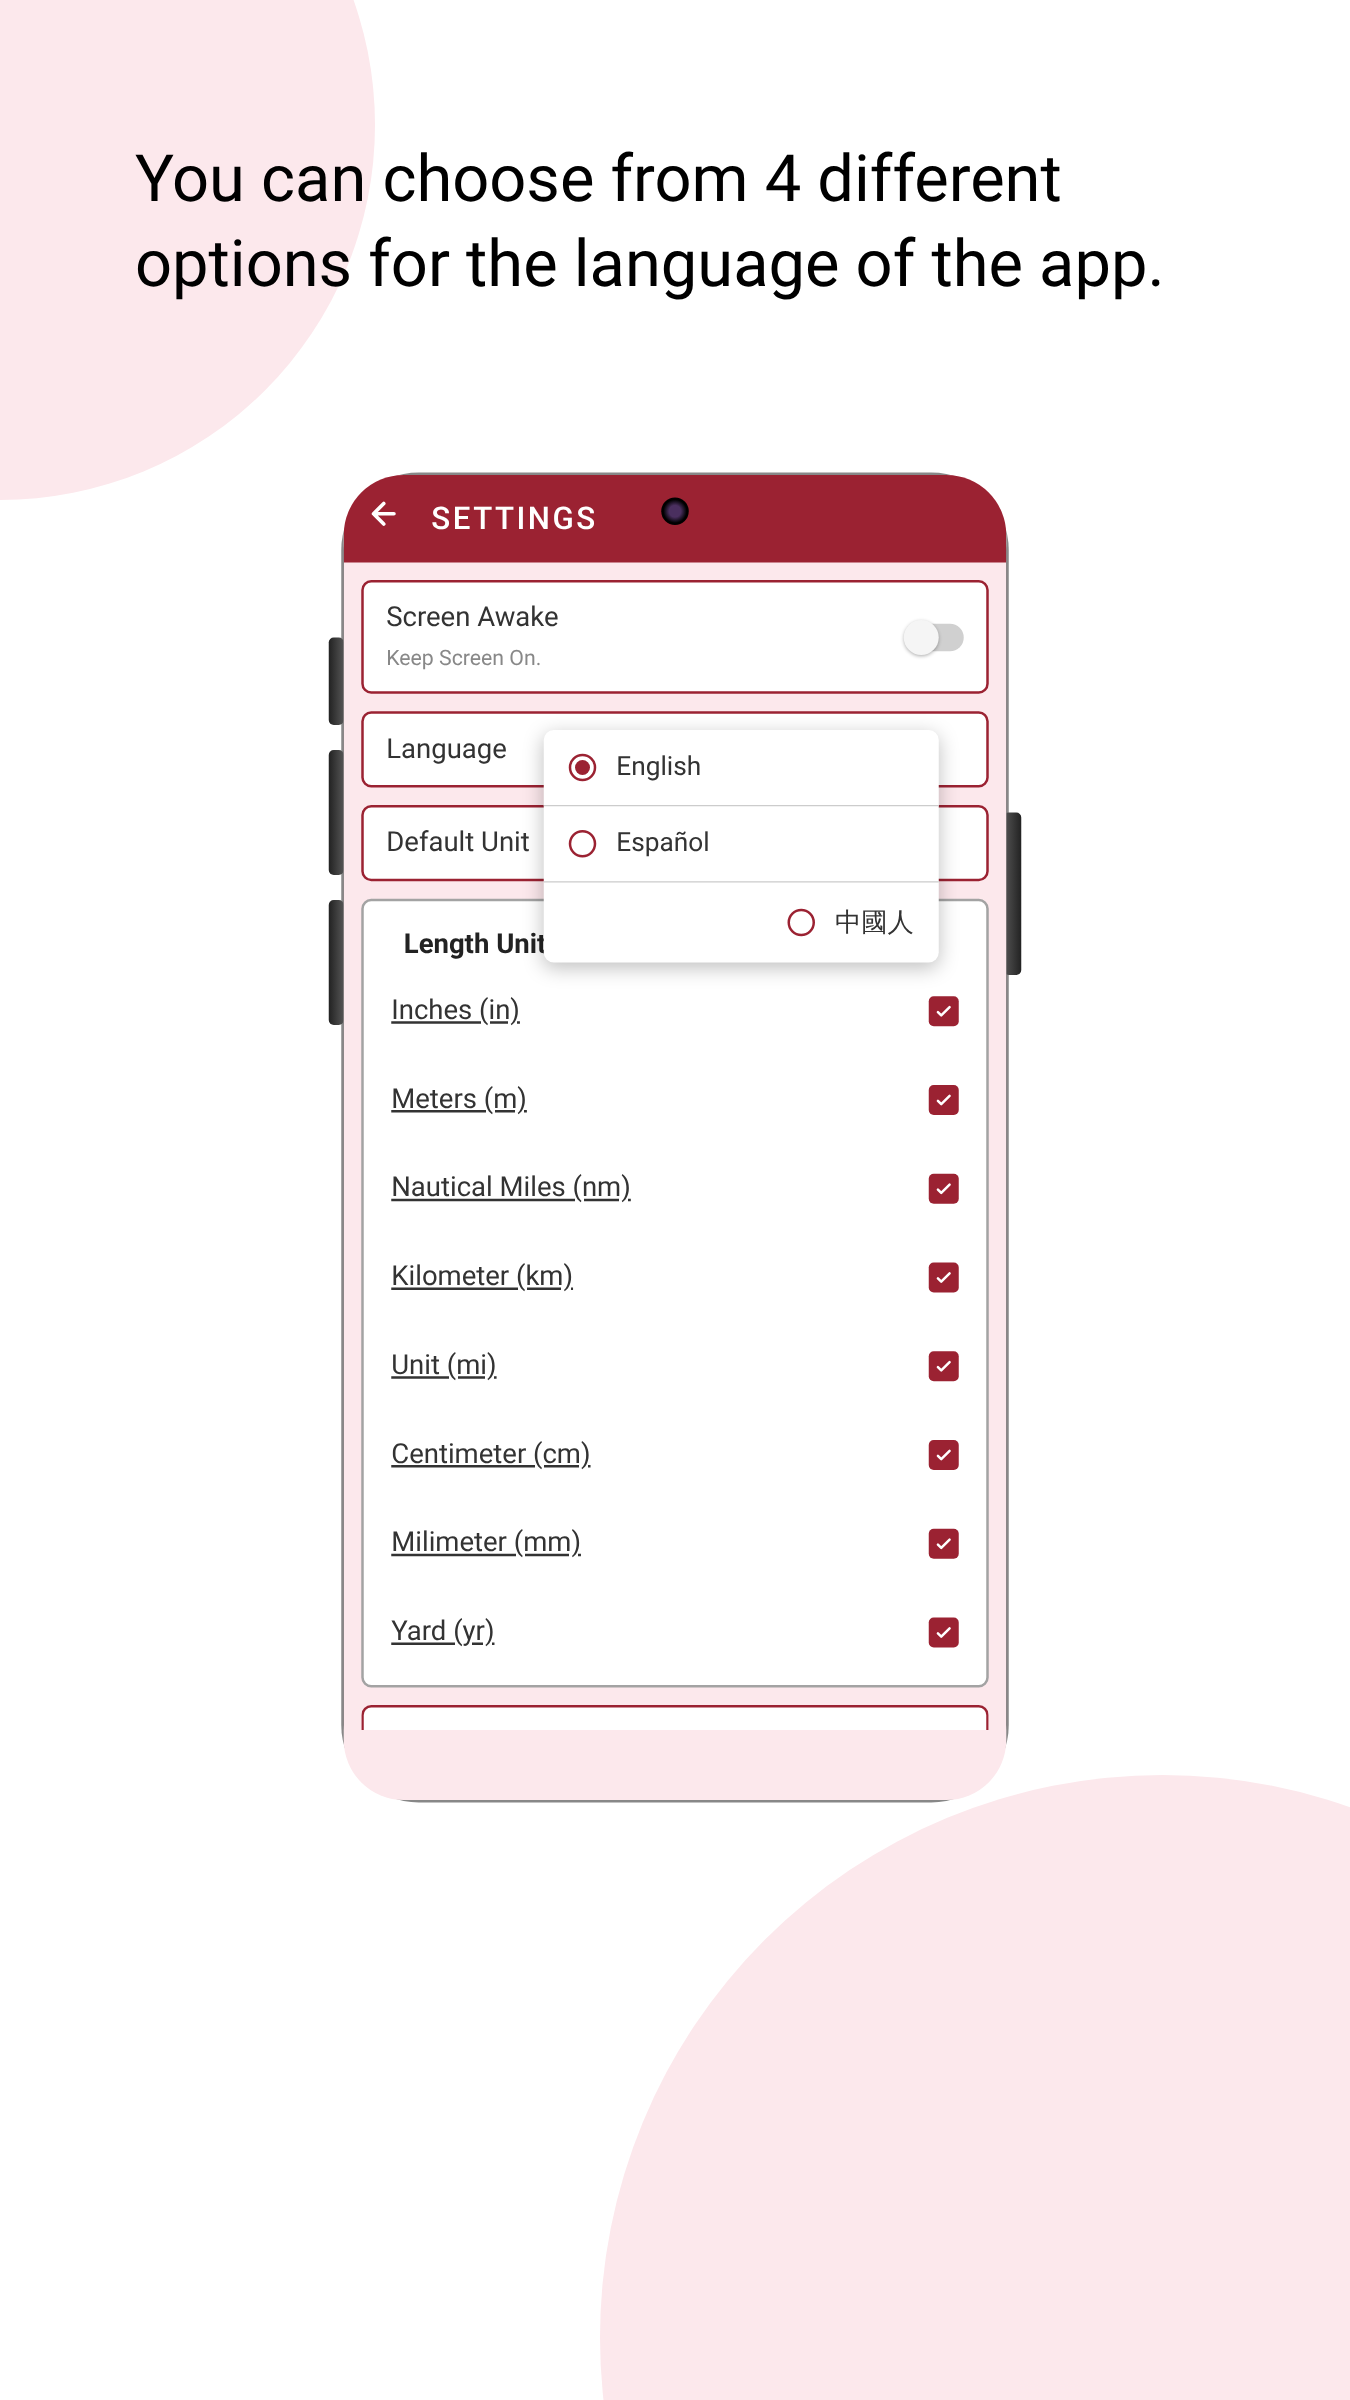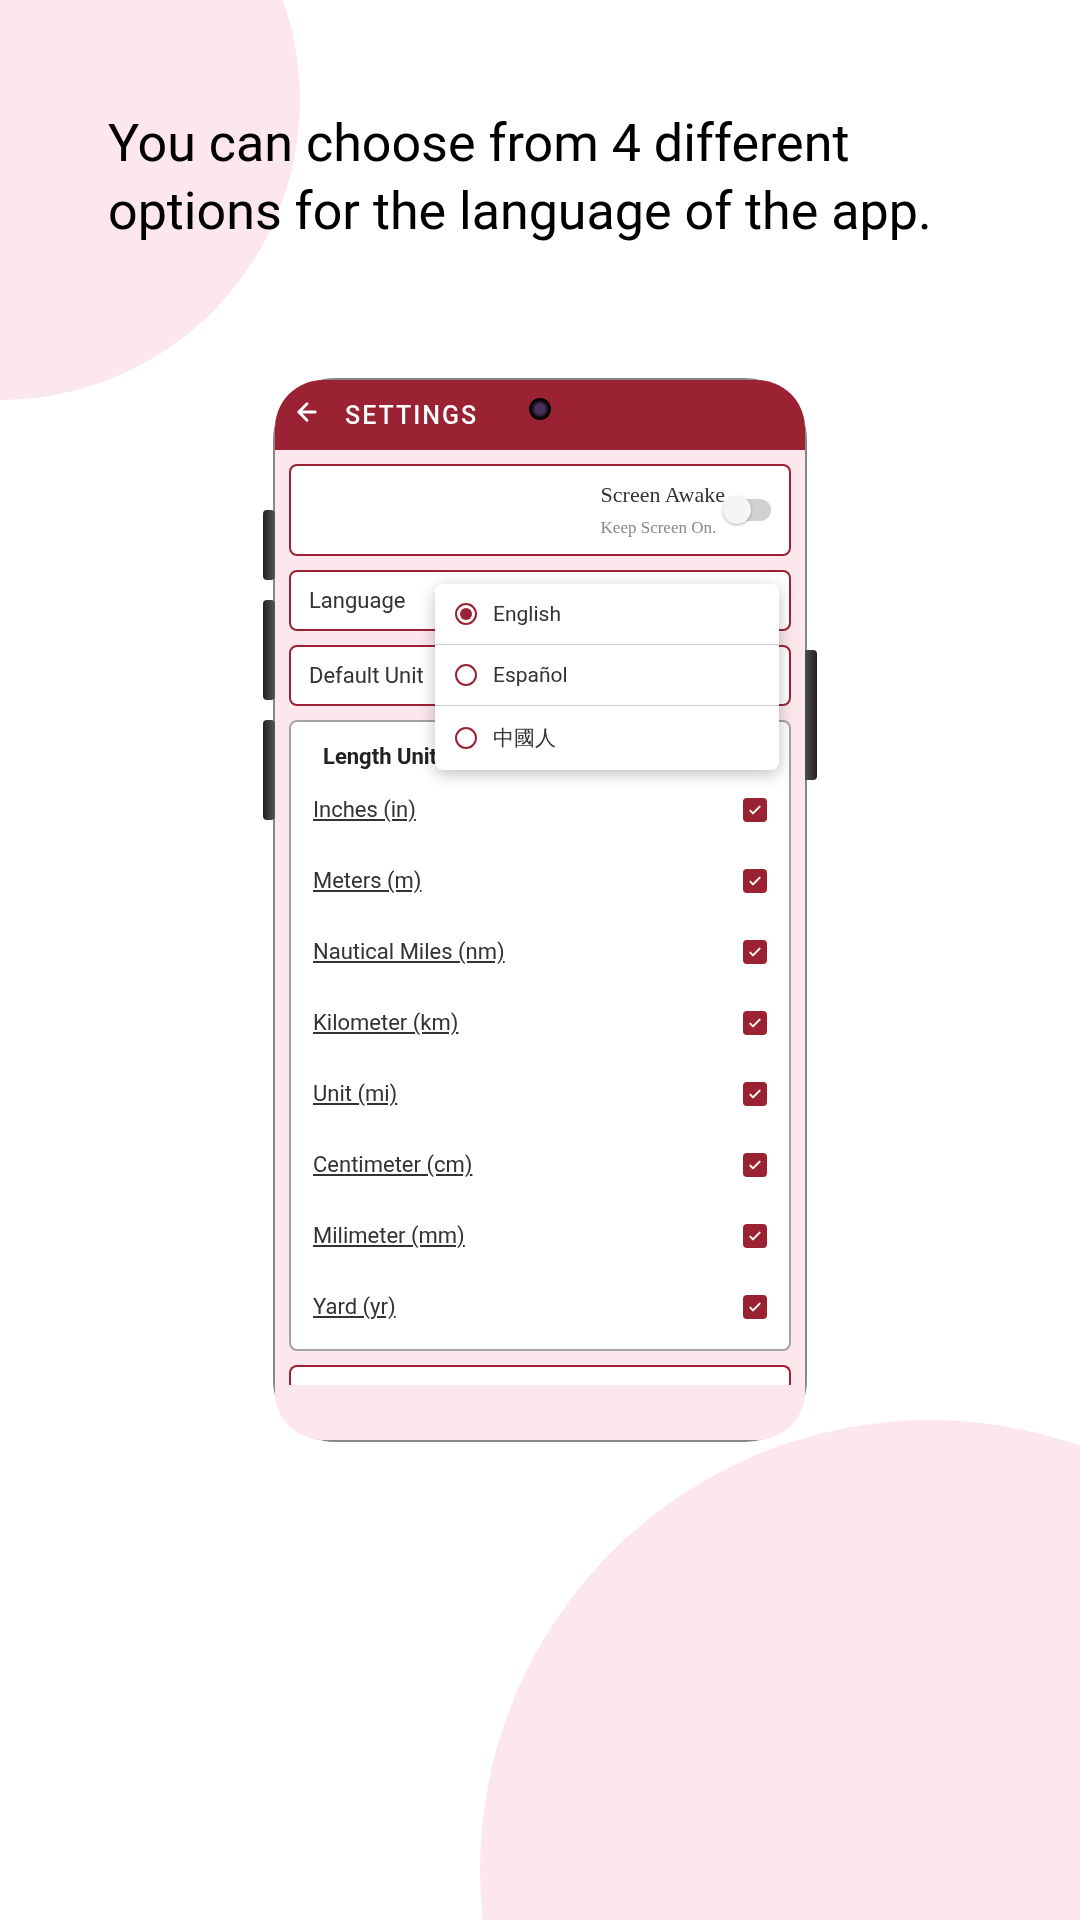--- a/index.html
+++ b/index.html
@@ -114,23 +114,22 @@
       font-size: 22px;
       color: #333;
       margin-bottom: 10px;
     }
     .screen-awake-sub {
       font-size: 17px;
       color: #888;
     }
     .card-row {
       display: flex;
-      justify-content: flex-end;
-      align-items: center;
-      font-family: Liberation Serif, serif;
+      justify-content: space-between;
+      align-items: center;
     }
     .toggle {
       width: 46px;
       height: 22px;
       background: #d0d0d0;
       border-radius: 11px;
       position: relative;
       cursor: pointer;
     }
     .toggle::after {
@@ -181,35 +180,35 @@
       display: flex;
       align-items: center;
       justify-content: center;
       cursor: pointer;
     }
     .checkbox svg { width: 16px; height: 16px; }
     .dropdown {
       position: absolute;
       top: 204px;
       left: 160px;
-      width: 344px;
+      width: 316px;
       background: #fff;
       border-radius: 8px;
       box-shadow: 0 4px 16px rgba(0,0,0,0.25);
       z-index: 50;
     }
     .dropdown-item {
       display: flex;
       align-items: center;
       padding: 18px 20px;
       gap: 16px;
       border-bottom: 1px solid #ccc;
       cursor: pointer;
     }
-    .dropdown-item:last-child { border-bottom: none; }
+    .dropdown-item:last-child { border-bottom: none; justify-content: flex-end; }
     .radio {
       width: 22px;
       height: 22px;
       border: 2.5px solid #9b2232;
       border-radius: 50%;
       display: flex;
       align-items: center;
       justify-content: center;
     }
     .radio.selected::after {

